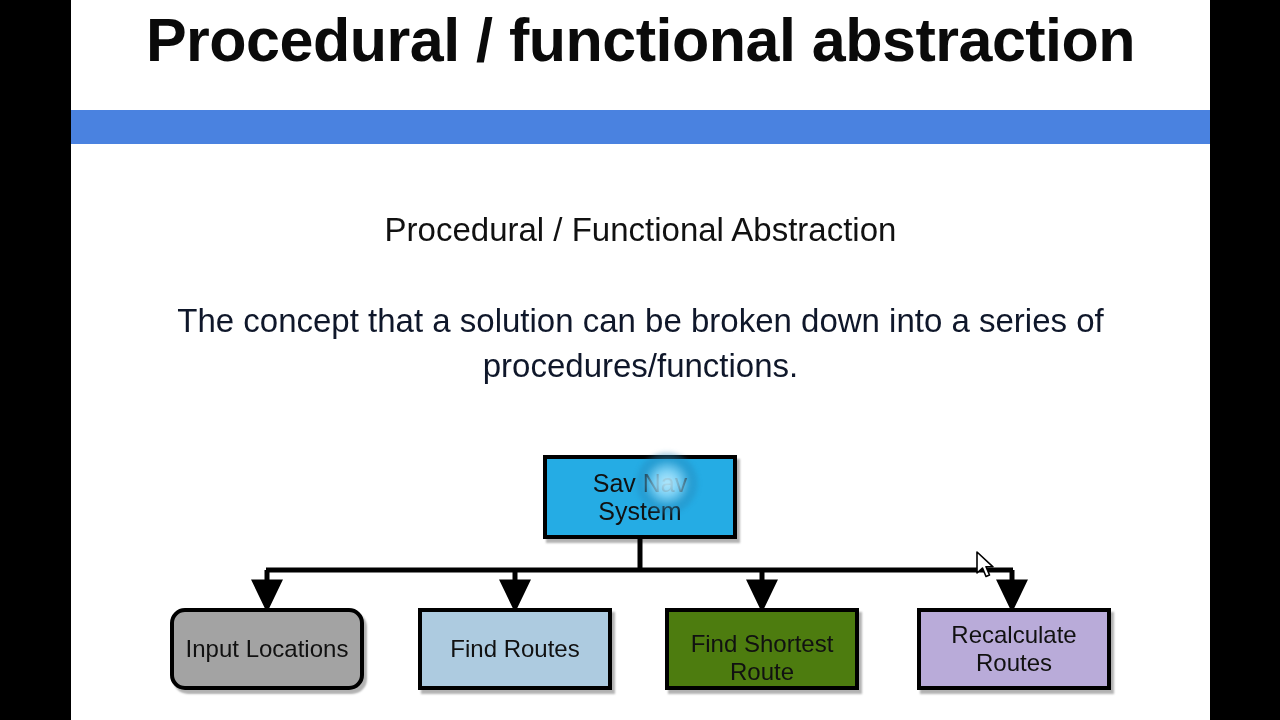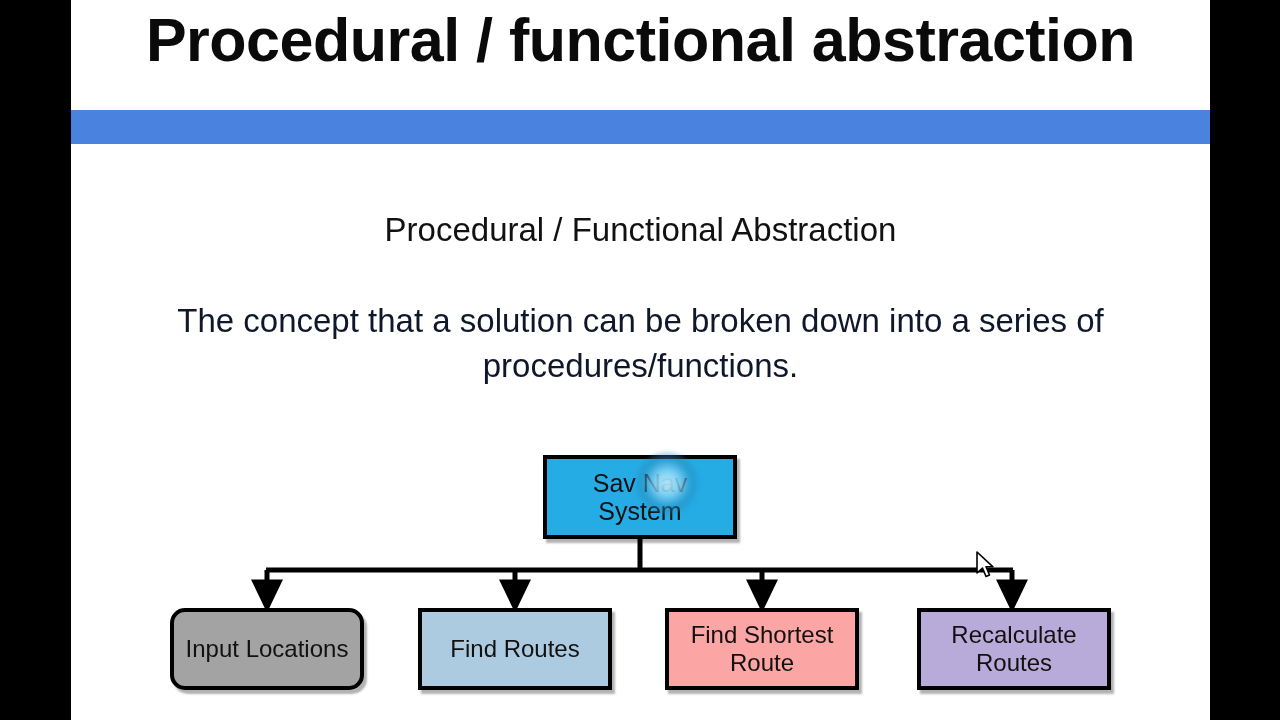--- a/index.html
+++ b/index.html
@@ -212,21 +212,21 @@
       <div class="ripple"></div>
 
       <div class="node node-child n1" style="background: #a3a3a3; border-color: rgb(0, 0, 0); border-radius: 15px;">
         <span class="node-label">Input Locations</span>
       </div>
 
       <div class="node node-child n2" style="background: rgb(173, 203, 224); border-color: rgb(0, 0, 0);">
         <span class="node-label">Find Routes</span>
       </div>
 
-      <div class="node node-child n3" style="background: #fca5a5; border-color: rgb(0, 0, 0);">
+      <div class="node node-child n3" style="background: #4d7c0f; border-color: rgb(0, 0, 0); align-items: flex-end;">
         <span class="node-label">Find Shortest Route</span>
       </div>
 
       <div class="node node-child n4" style="background: rgb(185, 171, 217); border-color: rgb(0, 0, 0);">
         <span class="node-label">Recalculate Routes</span>
       </div>
 
       <svg class="cursor" viewBox="0 0 20 30">
         <polygon points="1,1 1,22 6.5,17 10,25.5 13.5,24 10,15.8 17,15.8" fill="#ffffff" stroke="#000000" stroke-width="1.6" stroke-linejoin="round"></polygon>
       </svg>

